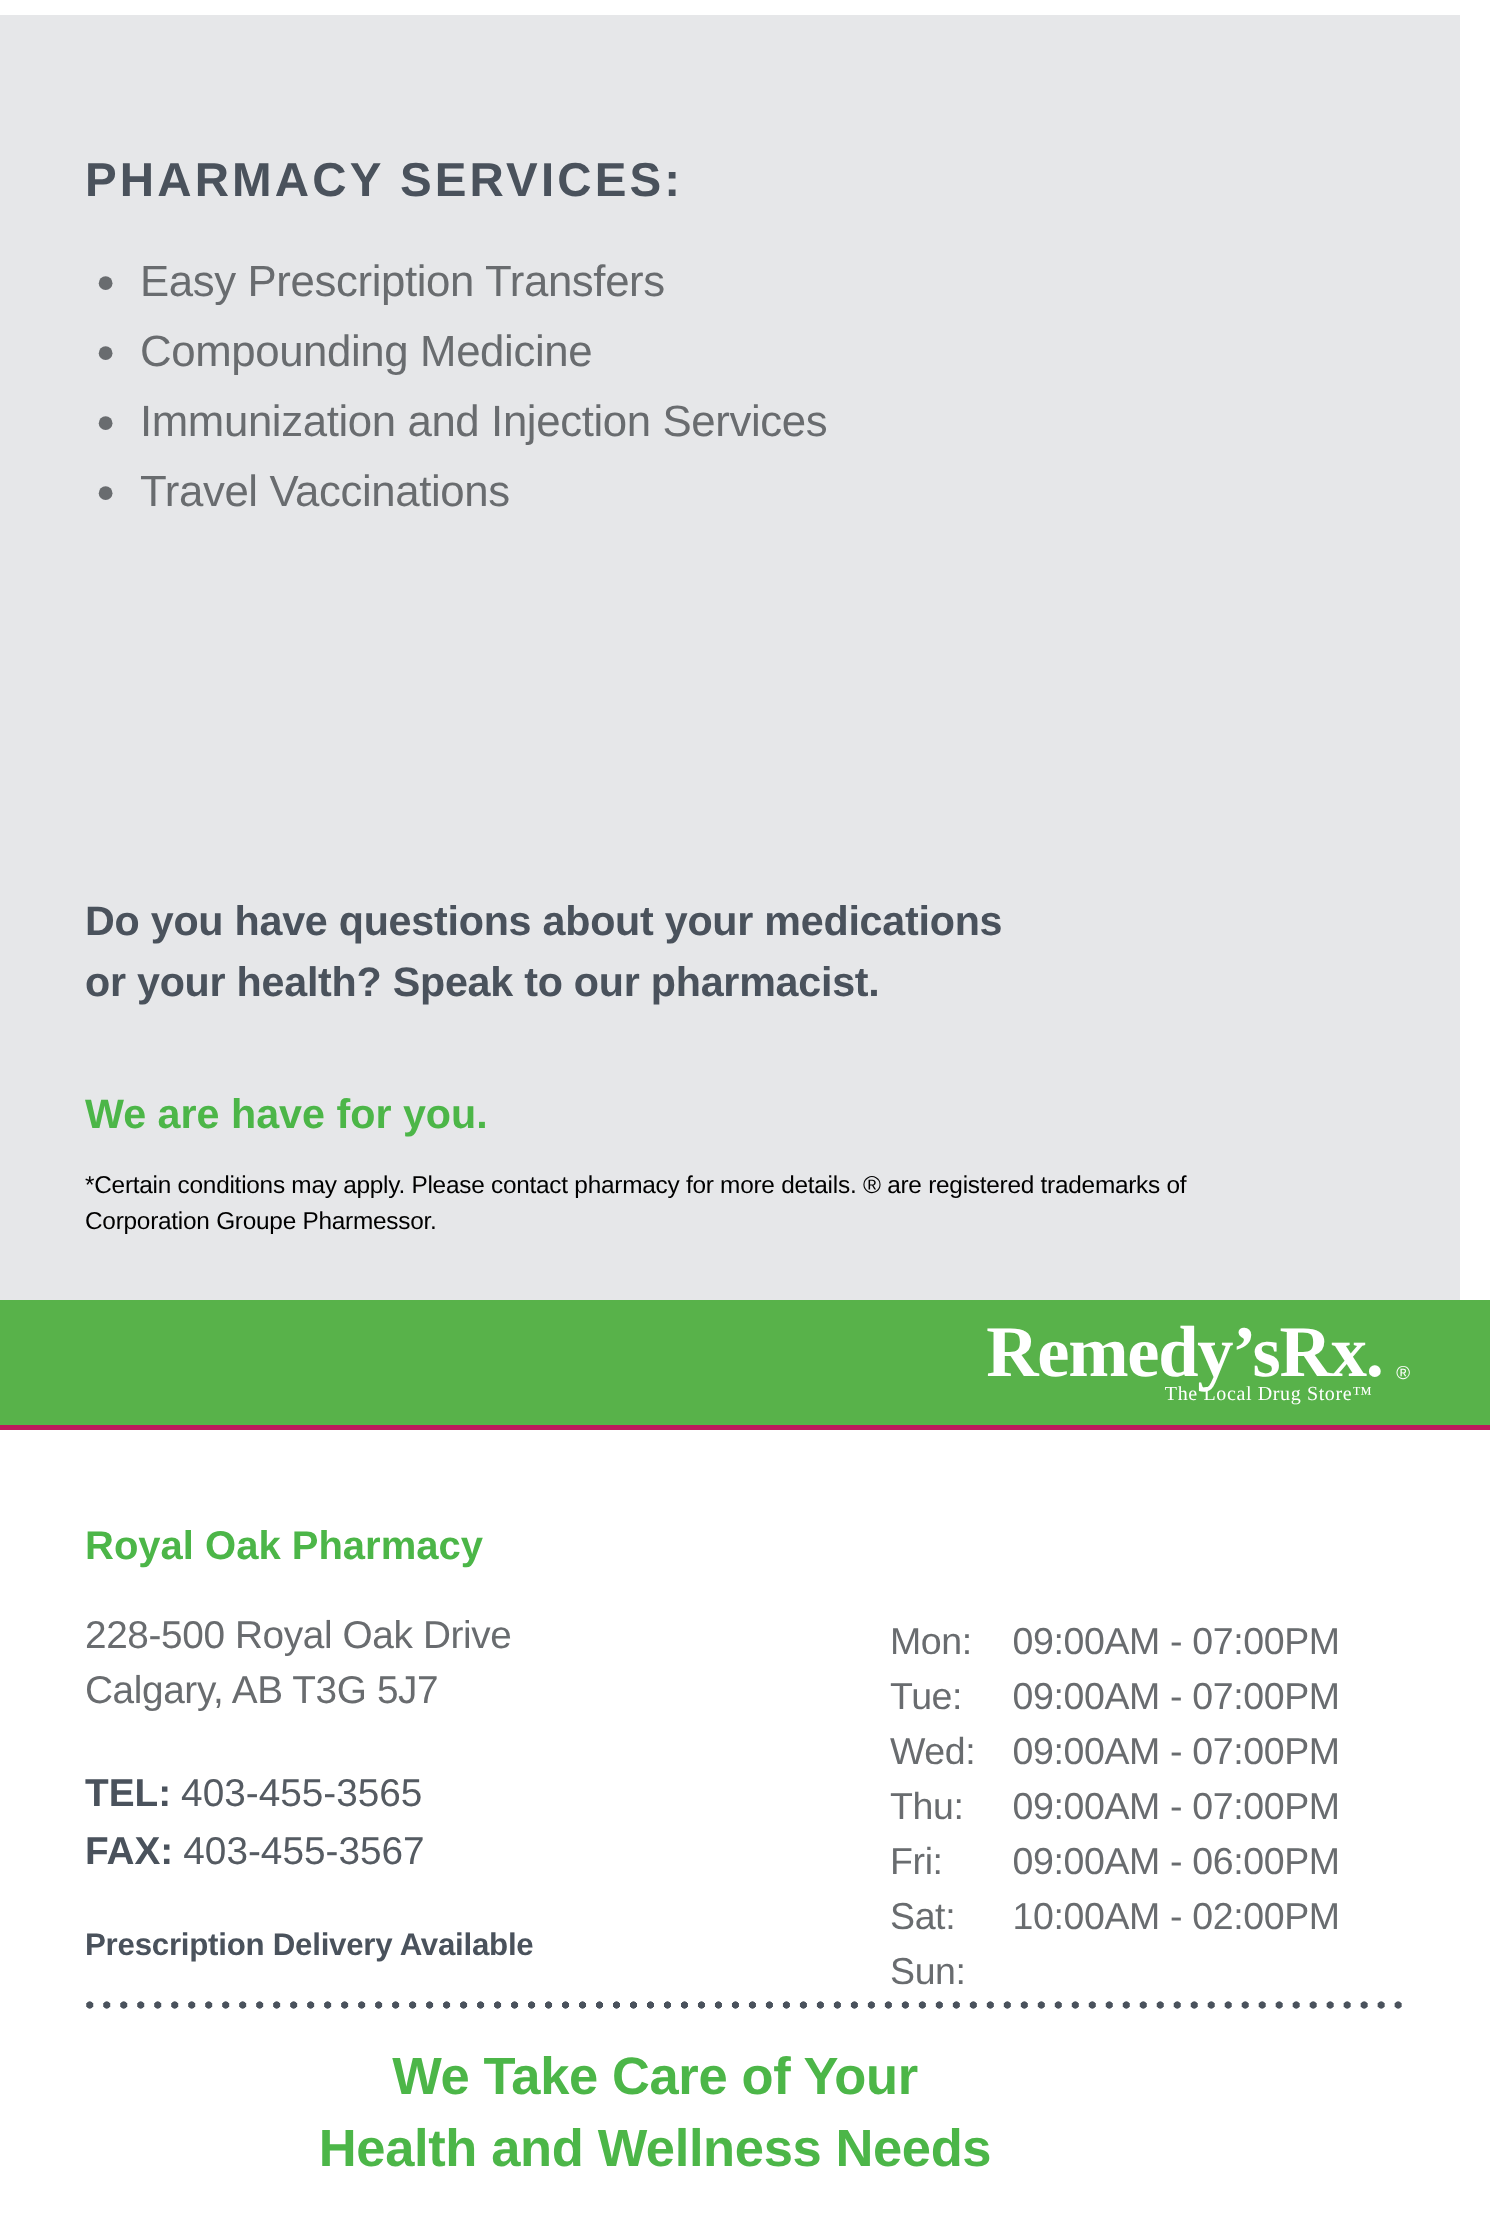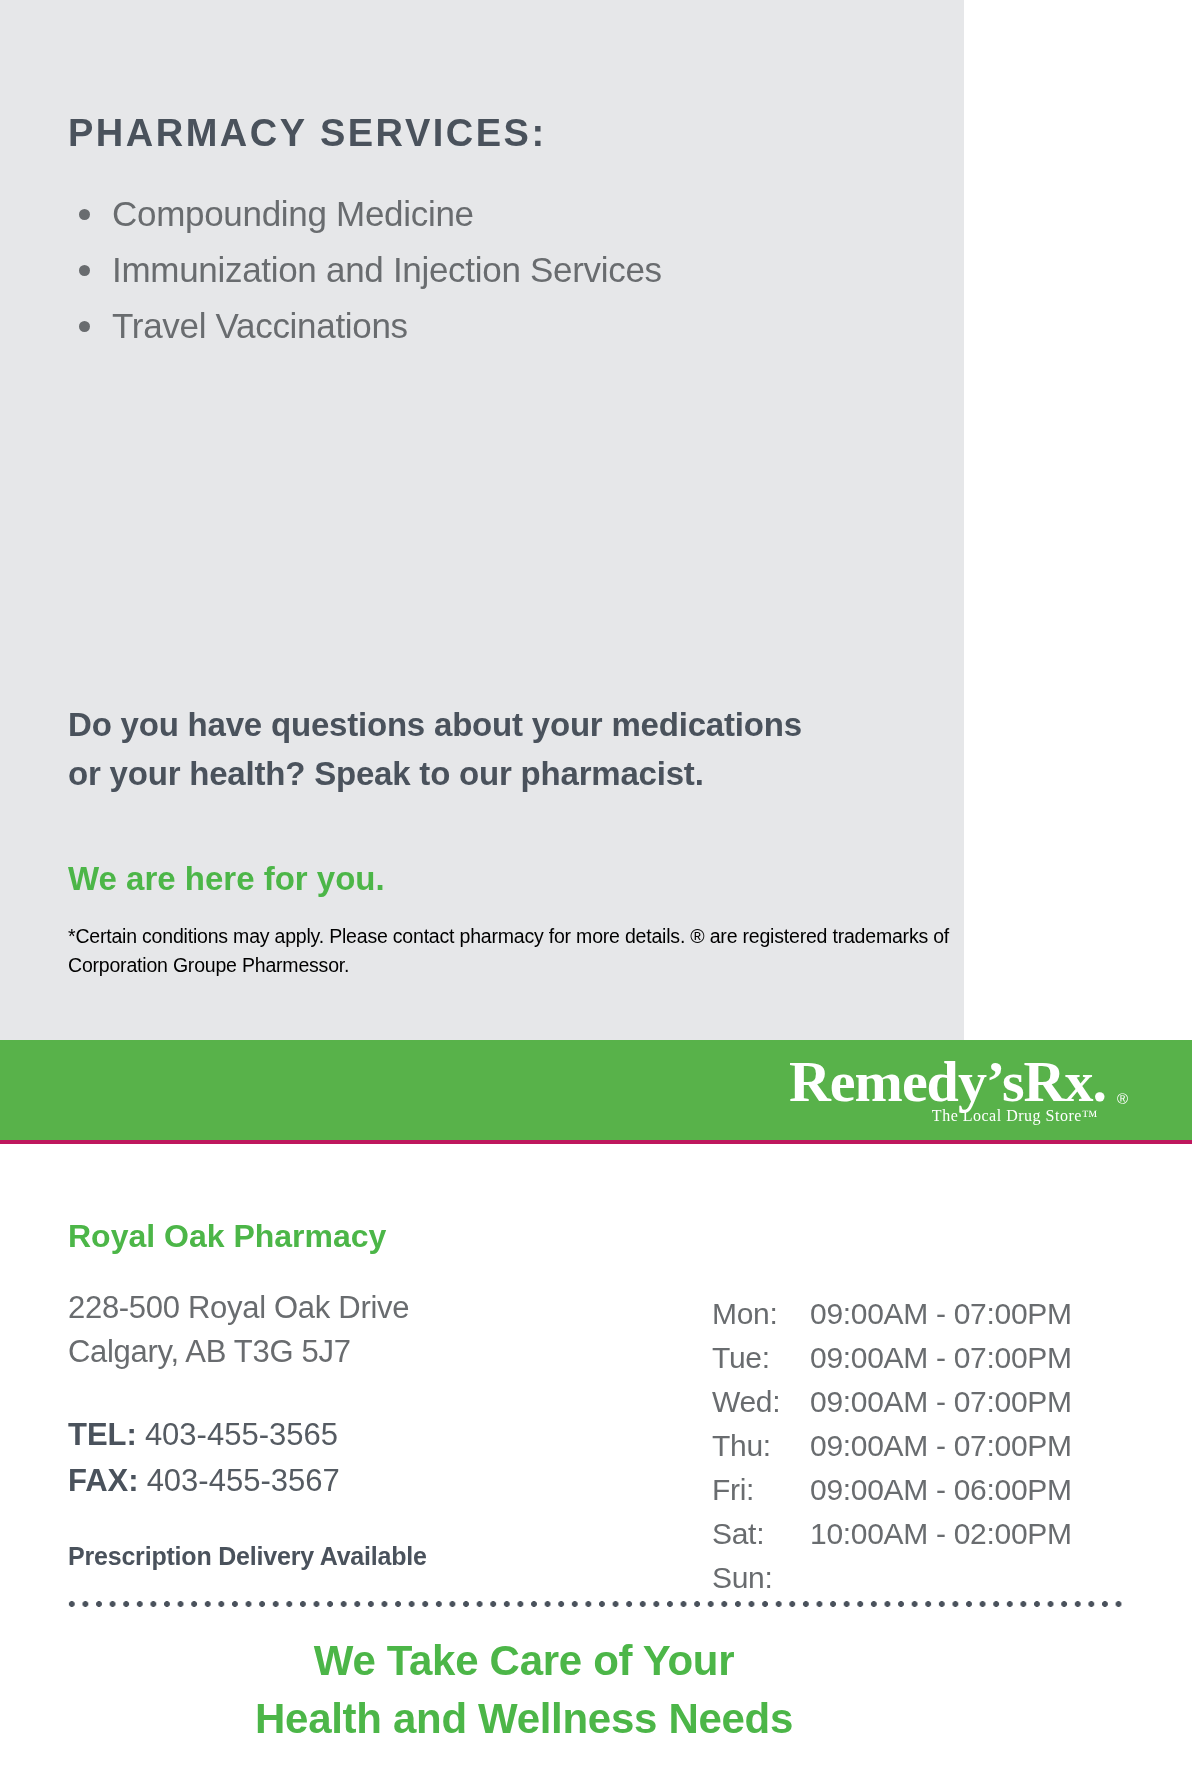--- a/index.html
+++ b/index.html
@@ -8,22 +8,22 @@
     width: 1192px;
     height: 1785px;
     background: #ffffff;
     overflow: hidden;
     font-family: "Liberation Sans", sans-serif;
   }
 
   
   .services-panel {
     position: absolute;
-    left: 0; top: 0;
-    width: 964px; height: 1040px;
+    left: 0; top: 12px;
+    width: 1168px; height: 1040px;
     background: var(--background-gray, #e6e7e9);
   }
   .services-heading {
     position: absolute;
     left: 68px; top: 112px;
     font-size: 38px;
     font-weight: bold;
     letter-spacing: 2.5px;
     color: var(--dark-slate, #4a525c);
   }
@@ -183,31 +183,32 @@
 </style>
 </head>
 <body>
 
 <div class="page">
 
   <div class="services-panel">
     <div class="services-heading">PHARMACY SERVICES:</div>
 
     <ul class="services-list">
+      <li>Easy Prescription Transfers</li>
       <li>Compounding Medicine</li>
       <li>Immunization and Injection Services</li>
       <li>Travel Vaccinations</li>
     </ul>
 
     <div class="question-text">
       <div>Do you have questions about your medications</div>
       <div>or your health? Speak to our pharmacist.</div>
     </div>
 
-    <div class="tagline-text">We are here for you.</div>
+    <div class="tagline-text">We are have for you.</div>
 
     <div class="disclaimer-text">
       <div>*Certain conditions may apply. Please contact pharmacy for more details. ® are registered trademarks of</div>
       <div>Corporation Groupe Pharmessor.</div>
     </div>
   </div>
 
   <div class="brand-banner">
     <div class="brand-logo">
       <span class="logo-main">Remedy’sRx.</span>

